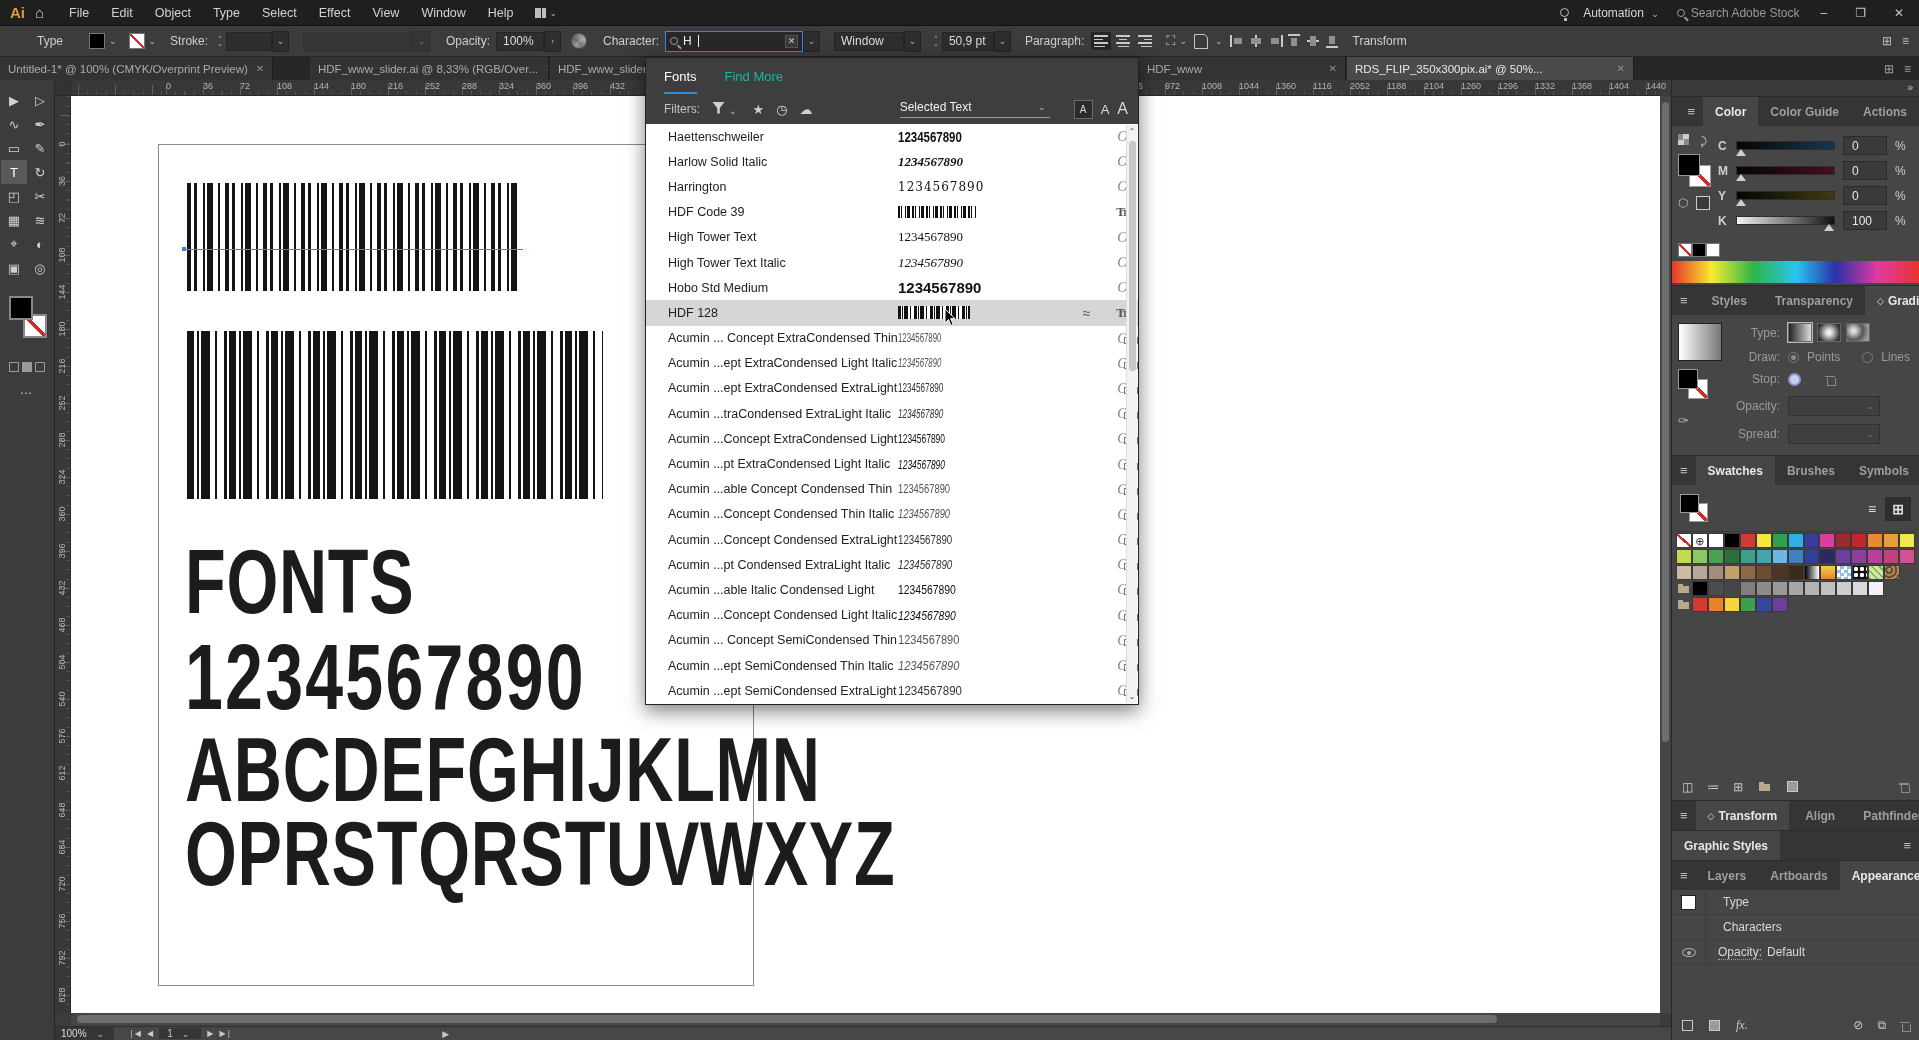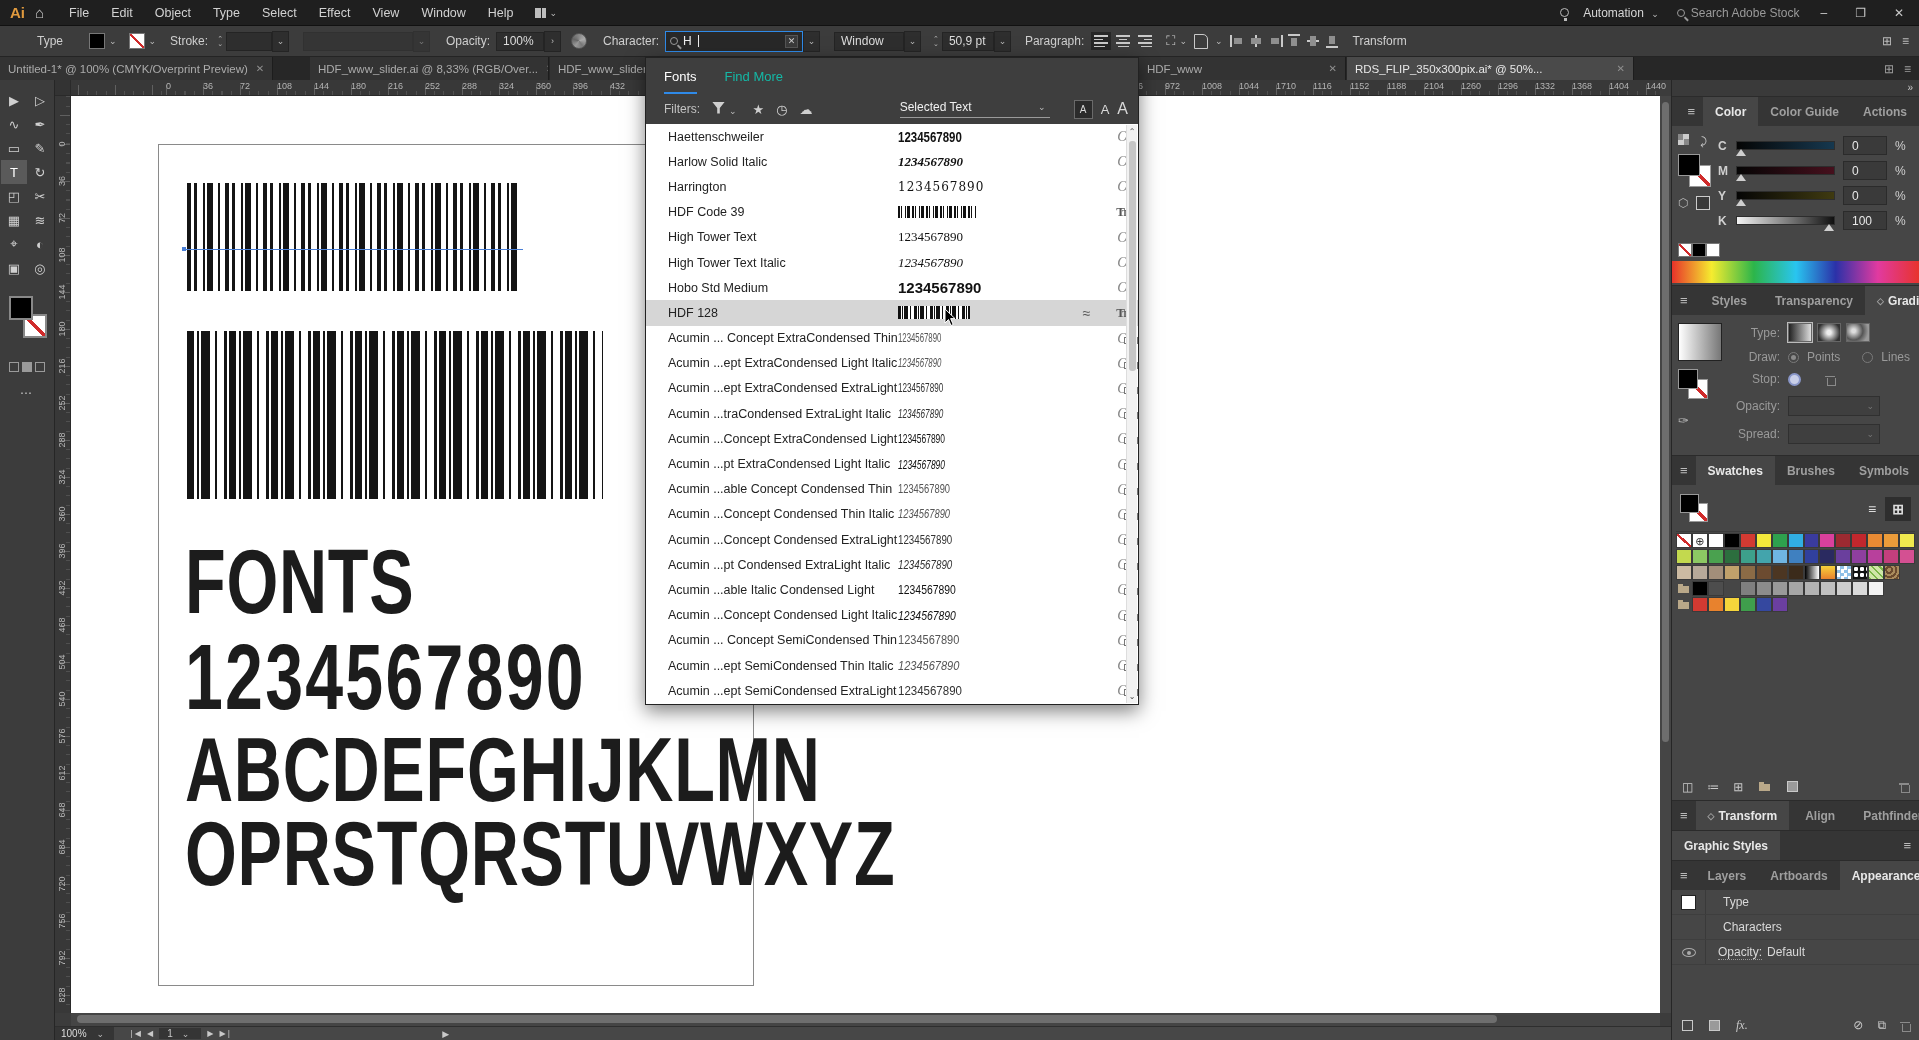--- a/index.html
+++ b/index.html
@@ -490,23 +490,23 @@
         <span class="rnum" style="left: 851px;">720</span>
         <span class="rnum" style="left: 888px;">756</span>
         <span class="rnum" style="left: 925px;">792</span>
         <span class="rnum" style="left: 962px;">828</span>
         <span class="rnum" style="left: 999px;">864</span>
         <span class="rnum" style="left: 1036px;">900</span>
         <span class="rnum" style="left: 1073px;">936</span>
         <span class="rnum" style="left: 1110px;">972</span>
         <span class="rnum" style="left: 1147px;">1008</span>
         <span class="rnum" style="left: 1184px;">1044</span>
-        <span class="rnum" style="left: 1221px;">1710</span>
+        <span class="rnum" style="left: 1221px;">1360</span>
         <span class="rnum" style="left: 1258px;">1116</span>
-        <span class="rnum" style="left: 1295px;">1152</span>
+        <span class="rnum" style="left: 1295px;">2052</span>
         <span class="rnum" style="left: 1332px;">1188</span>
         <span class="rnum" style="left: 1369px;">2104</span>
         <span class="rnum" style="left: 1406px;">1260</span>
         <span class="rnum" style="left: 1443px;">1296</span>
         <span class="rnum" style="left: 1480px;">1332</span>
         <span class="rnum" style="left: 1517px;">1368</span>
         <span class="rnum" style="left: 1554px;">1404</span>
         <span class="rnum" style="left: 1591px;">1440</span>
       </div>
     <div id="vruler">

